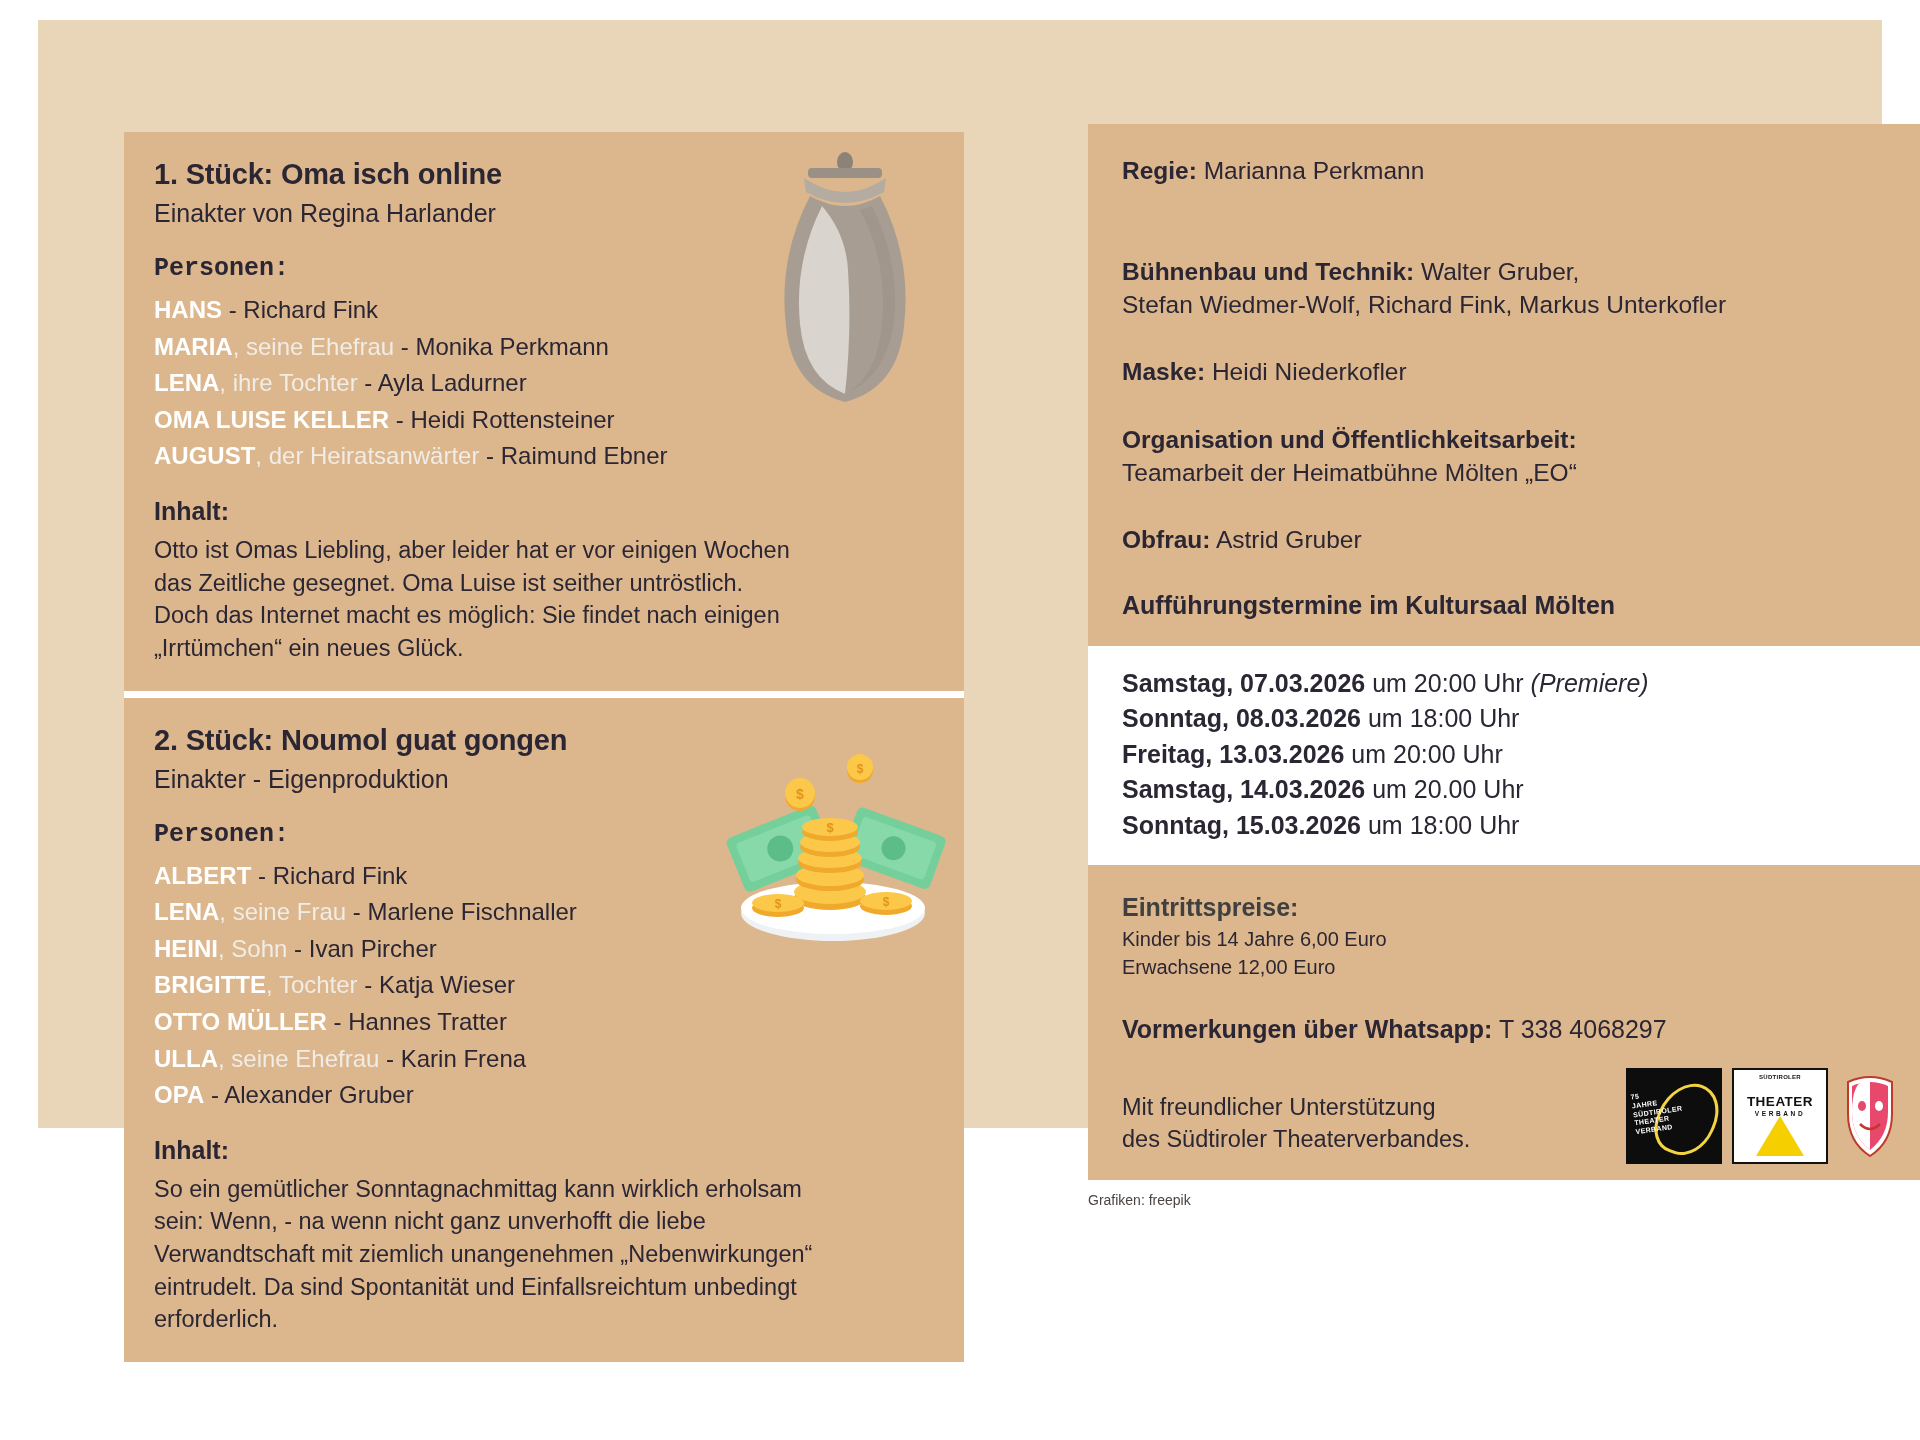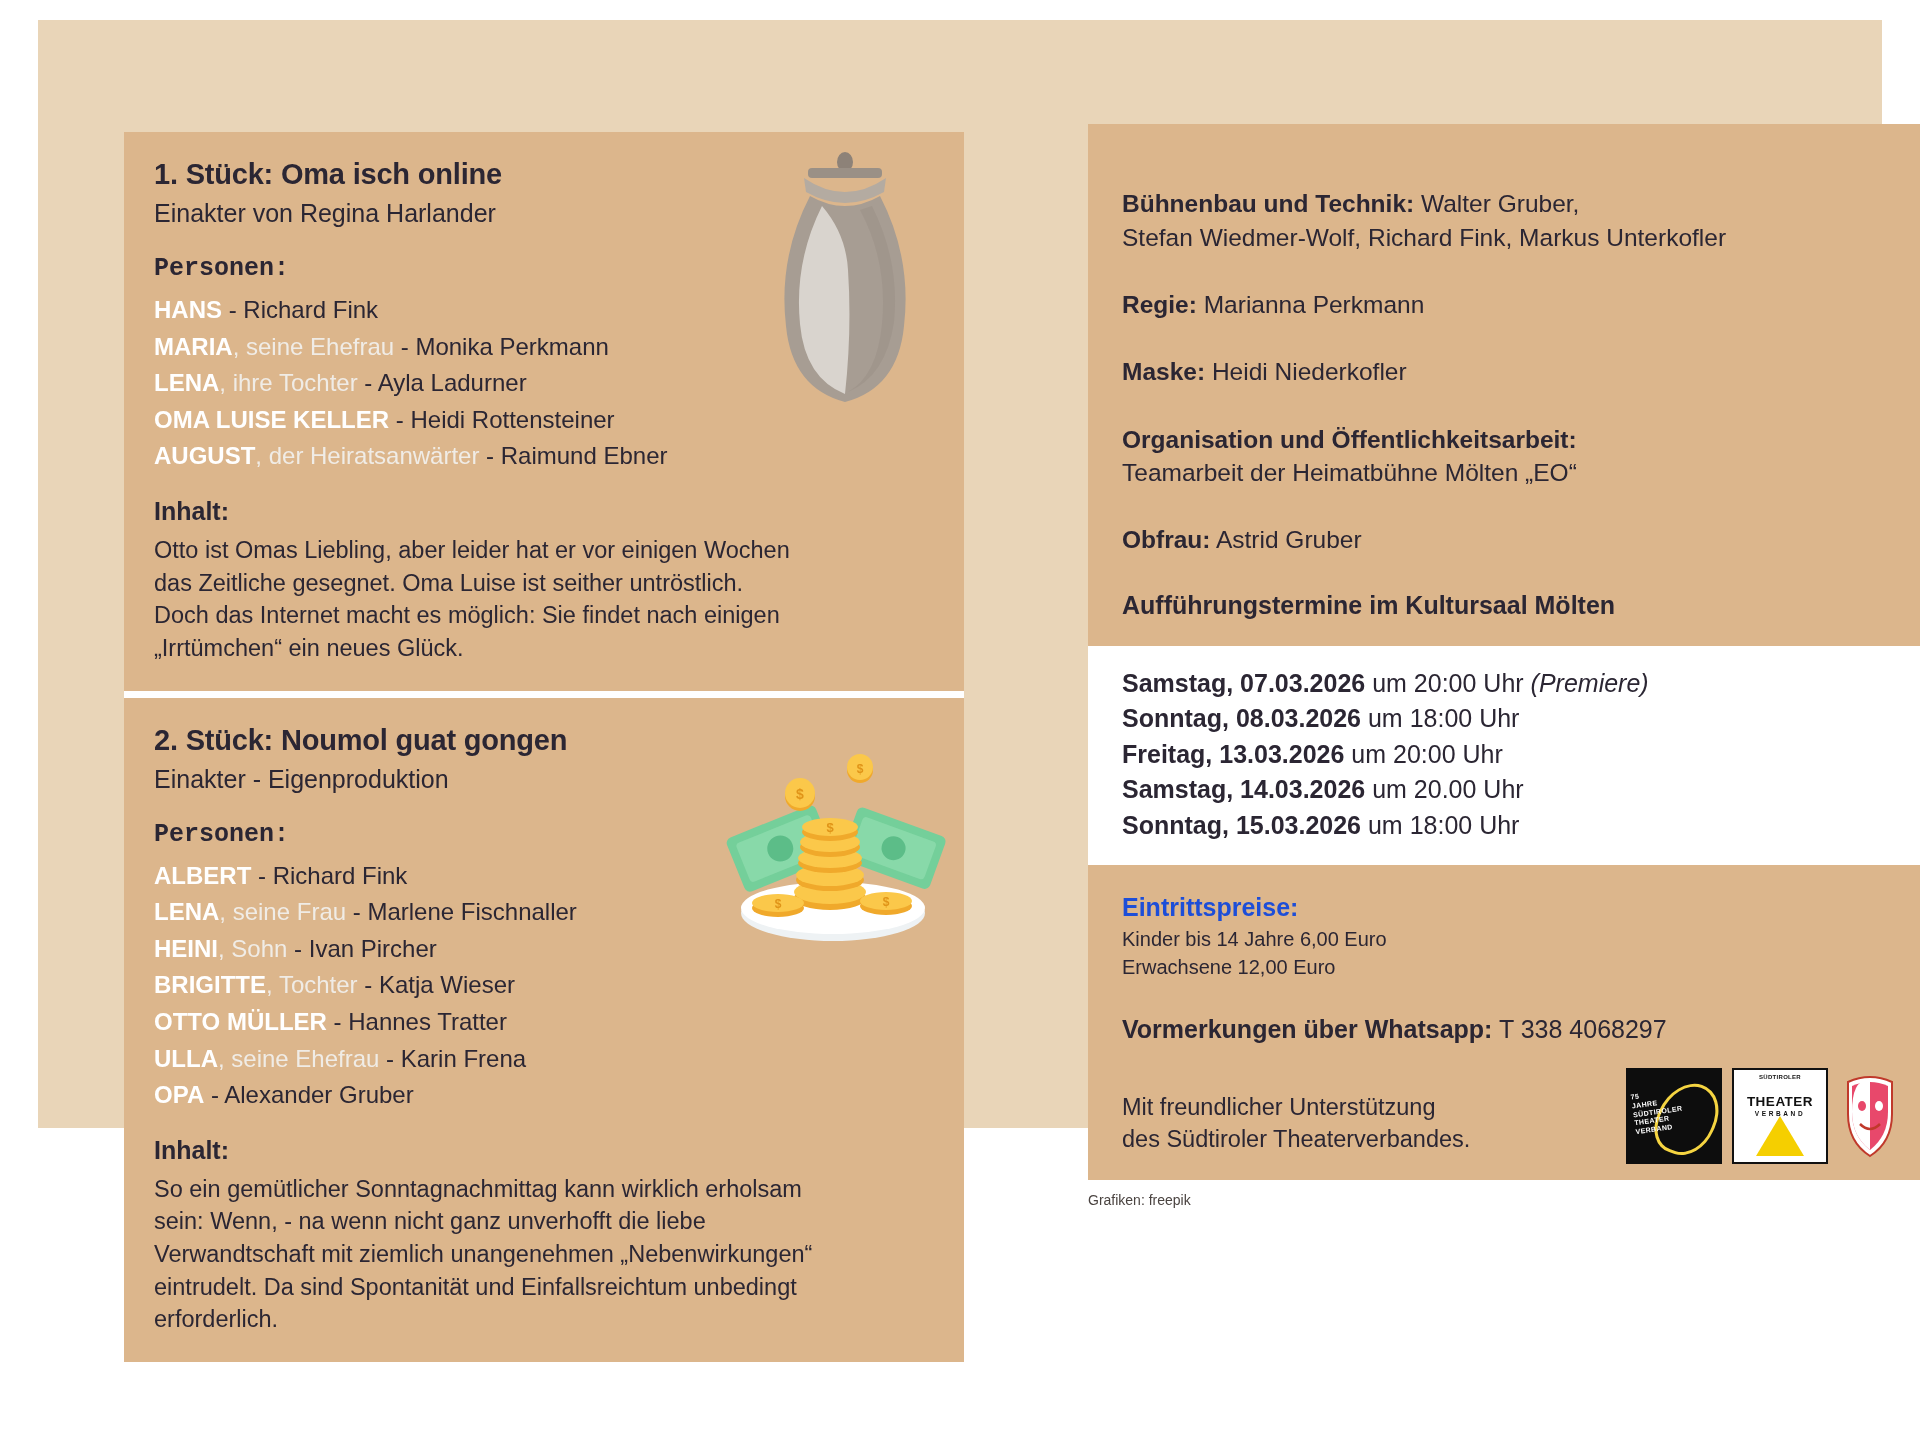--- a/index.html
+++ b/index.html
@@ -160,21 +160,21 @@
   .date-when { font-weight: 400; }
   .date-note { font-style: italic; font-weight: 400; }
 
   .bottom-panel {
     padding: 28px 34px 24px 34px;
     position: relative;
   }
   .price-head {
     font-size: 25px;
     font-weight: bold;
-    color: #1d4ed8;
+    color: #404040;
     margin: 0 0 4px 0;
   }
   .price-row {
     font-size: 20px;
     line-height: 1.38;
     color: #2b2633;
   }
   .booking {
     margin: 34px 0 0 0;
     font-size: 25px;
@@ -425,26 +425,26 @@
 sein: Wenn, - na wenn nicht ganz unverhofft die liebe
 Verwandtschaft mit ziemlich unangenehmen „Nebenwirkungen“
 eintrudelt. Da sind Spontanität und Einfallsreichtum unbedingt
 erforderlich.</p>
       </div>
     </div>
 
     <div class="col-right">
 
       <div class="panel credits">
+        <div class="credit-item">
+          <span class="credit-key">Regie:</span><span class="credit-val"> Marianna Perkmann</span>
+        </div>
         <div class="credit-item" style="white-space:pre-line;">
           <span class="credit-key">Bühnenbau und Technik:</span><span class="credit-val"> Walter Gruber,
 Stefan Wiedmer-Wolf, Richard Fink, Markus Unterkofler</span>
-        </div>
-        <div class="credit-item">
-          <span class="credit-key">Regie:</span><span class="credit-val"> Marianna Perkmann</span>
         </div>
         <div class="credit-item">
           <span class="credit-key">Maske:</span><span class="credit-val"> Heidi Niederkofler</span>
         </div>
         <div class="credit-item">
           <span class="credit-block-key">Organisation und Öffentlichkeitsarbeit:</span><span class="credit-val">Teamarbeit der Heimatbühne Mölten „EO“</span>
         </div>
         <div class="credit-item">
           <span class="credit-key">Obfrau:</span><span class="credit-val"> Astrid Gruber</span>
         </div>

